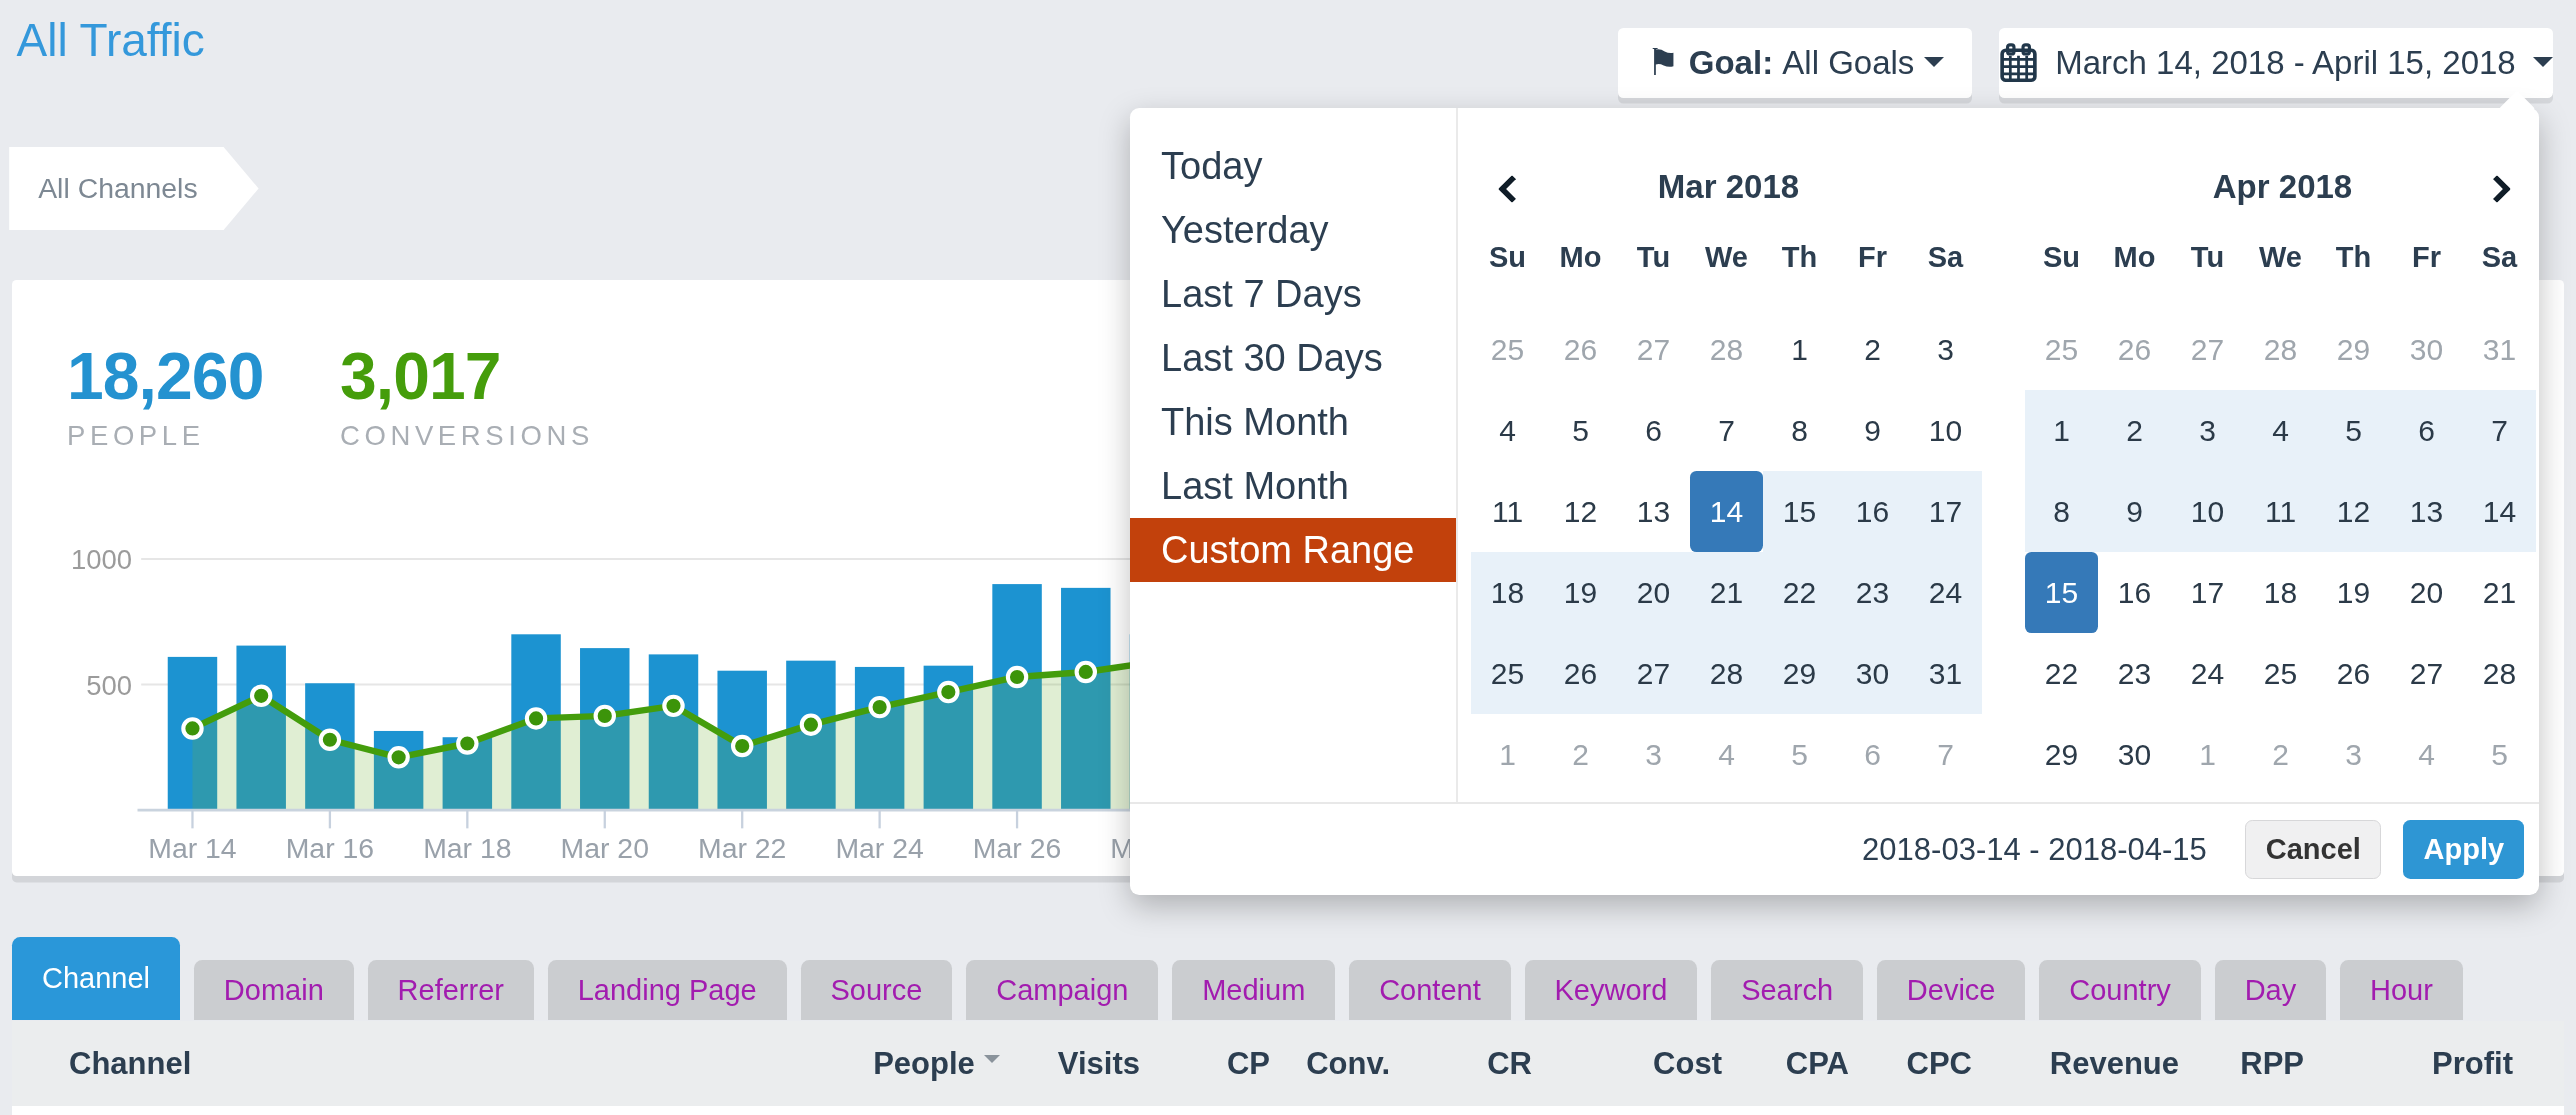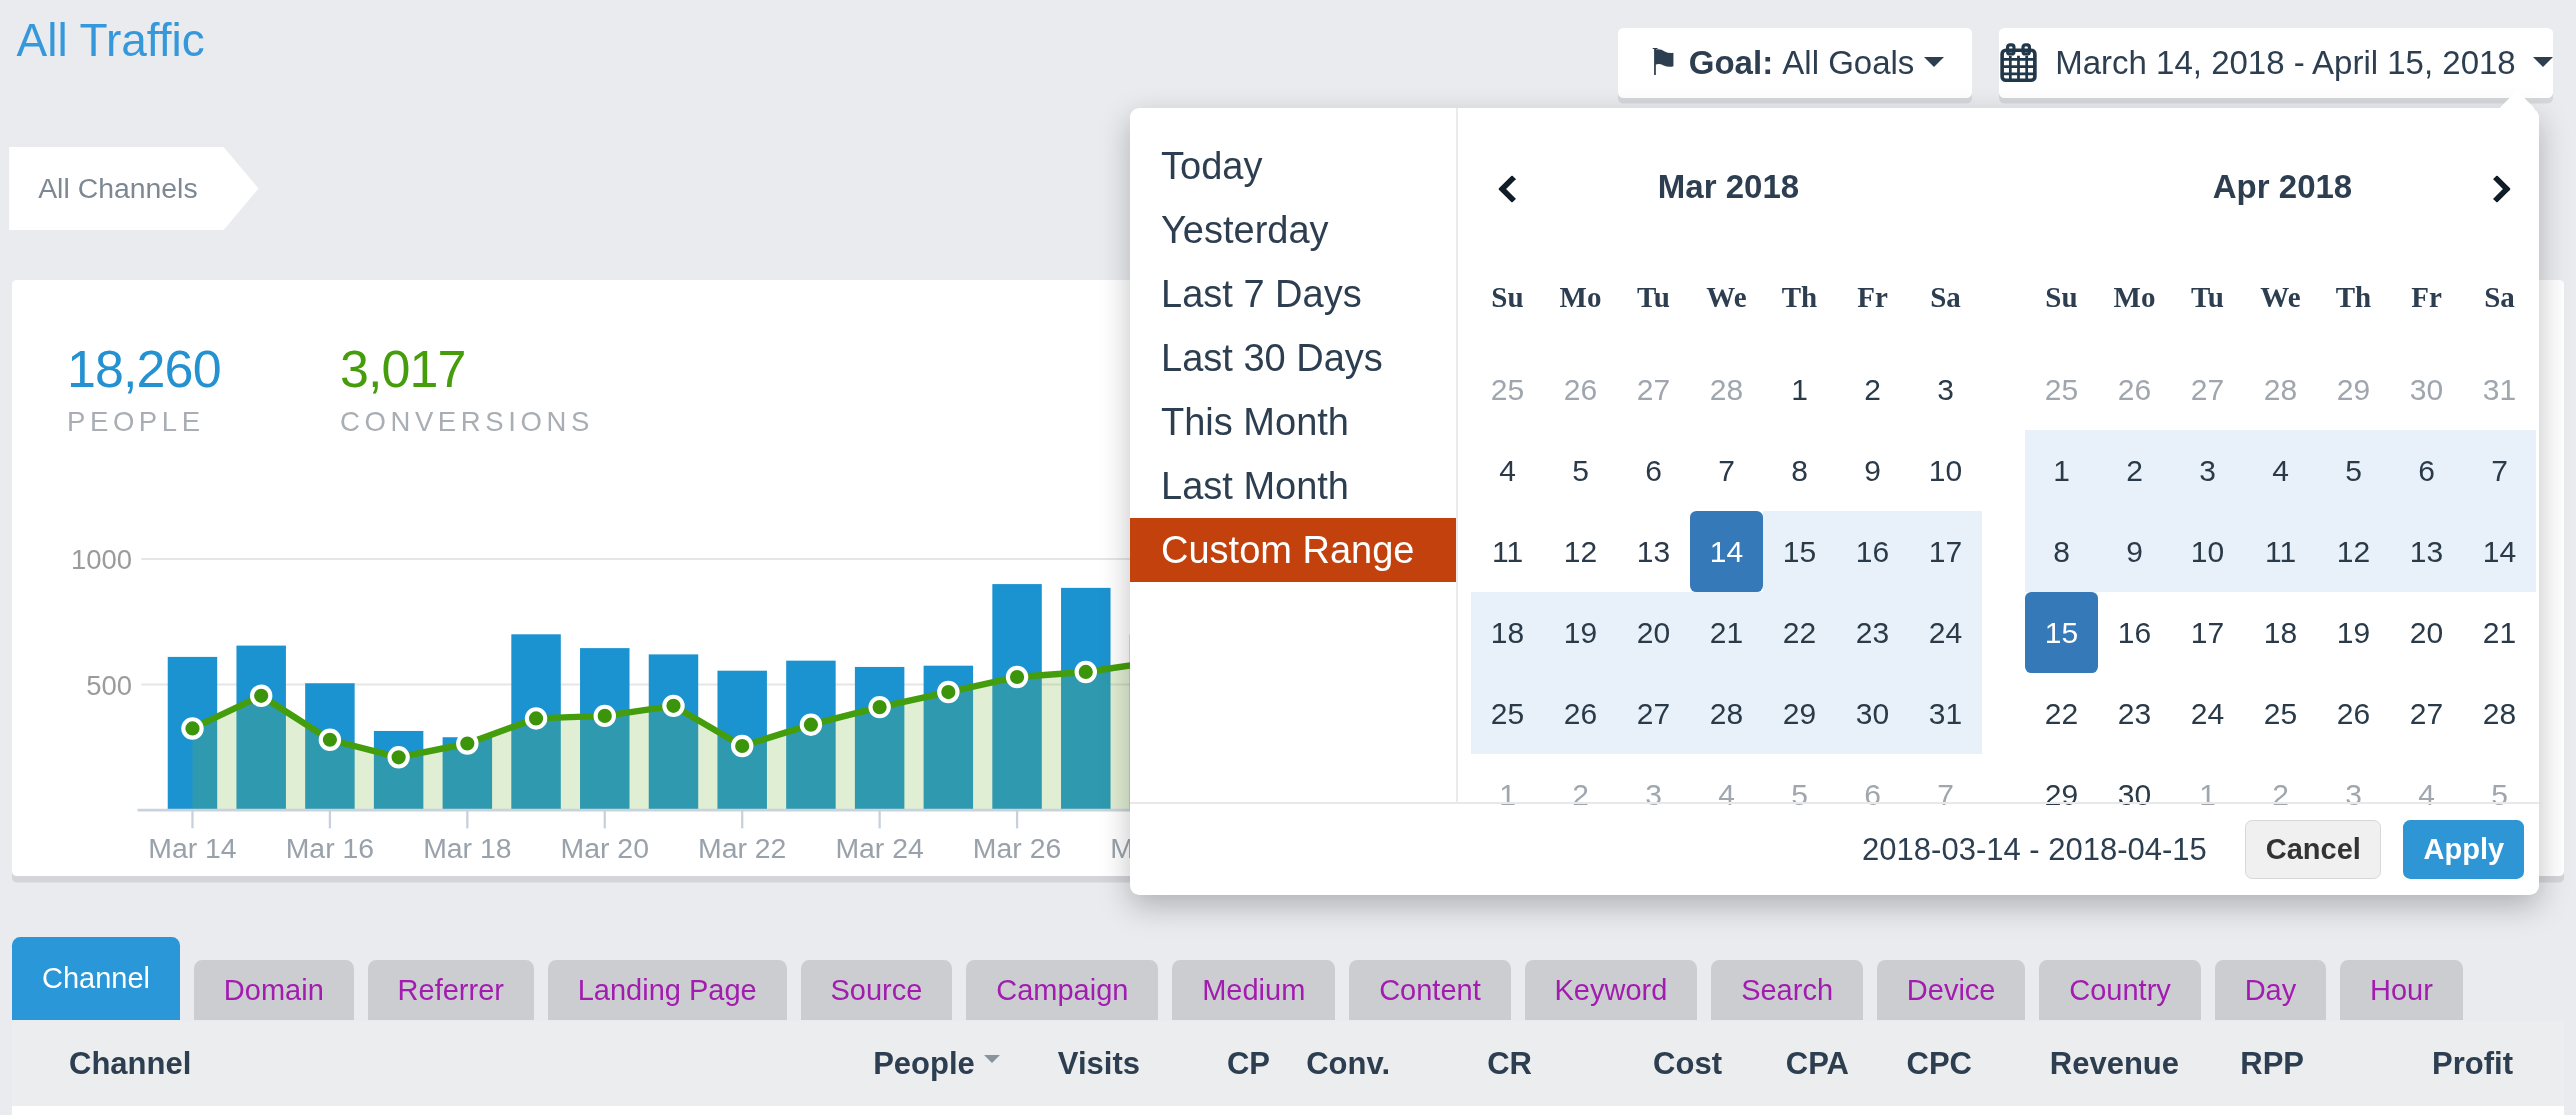--- a/index.html
+++ b/index.html
@@ -29,21 +29,21 @@
     font-size:28.4px; color:#7d8893;
   }
   
   .chart-panel {
     position:absolute; left:12px; top:280px; width:2552px; height:596px;
     background:#fff; border-radius:4.6px; box-shadow:0 6.4px 0 #d3d5d9; z-index:1;
   }
   .stat { position:absolute; top:62px; }
   .stat-people { left:55px; }
   .stat-conversions { left:328px; }
-  .stat-value { font-size:52px; letter-spacing:-0.9px; line-height:1.05; }
+  .stat-value { font-size:66px; letter-spacing:-0.9px; line-height:1.05;font-weight:bold; }
   .stat-people .stat-value { color:#2492d0; }
   .stat-conversions .stat-value { color:#459d0b; }
   .stat-label { margin-top:9.2px; font-size:27.5px; letter-spacing:4.6px; color:#a9aeb4; }
   .chart-box { position:absolute; left:37px; top:257px; width:1183px; height:339px; }
   
   .dropdown {
     position:absolute; left:1130px; top:108px; width:1409px; height:787px;
     background:#fff; border-radius:9.2px; box-shadow:0 11px 31px rgba(0,0,0,.25);
     z-index:20;
   }
@@ -63,21 +63,21 @@
   .cal-title { margin-top:59px; height:40px; line-height:40px; text-align:center; font-size:33px; font-weight:bold; }
   .cal-nav { position:absolute; top:66px; width:31px; height:31px; cursor:pointer; }
   .cal-nav span {
     display:block; width:20px; height:20px; border-left:6.4px solid #101d28; border-bottom:6.4px solid #101d28; border-radius:1.8px;
   }
   .cal-nav.prev { left:24px; }
   .cal-nav.prev span { transform:rotate(45deg); margin:4.6px 0 0 7.3px; }
   .cal-nav.next { right:24px; }
   .cal-nav.next span { transform:rotate(225deg); margin:4.6px 0 0 1.8px; }
   .weekdays, .days { display:grid; grid-template-columns:repeat(7, 73px); }
-  .weekdays { margin-top:72px;font-family:Liberation Serif, serif; }
+  .weekdays { margin-top:32px; }
   .weekdays div { text-align:center; font-size:29px; font-weight:bold; height:37px; line-height:37px; }
   .days { margin-top:33px; }
   .day { width:73px; height:81px; display:flex; align-items:center; justify-content:center; font-size:30px; color:#2b3a48; cursor:pointer; }
   .day.m { color:#9fa6ad; }
   .day.r { background:#e8f1f9; }
   .day.s { background:#3579b8; color:#fff; border-radius:6.4px; }
   .dp-footer-divider { position:absolute; left:0; top:694px; width:100%; height:1.8px; background:#e8e8e8; }
   .dp-footer {
     position:absolute; left:0; top:696px; right:0; height:91px;
     display:flex; align-items:center; justify-content:flex-end; gap:22px; padding-right:14.7px;

